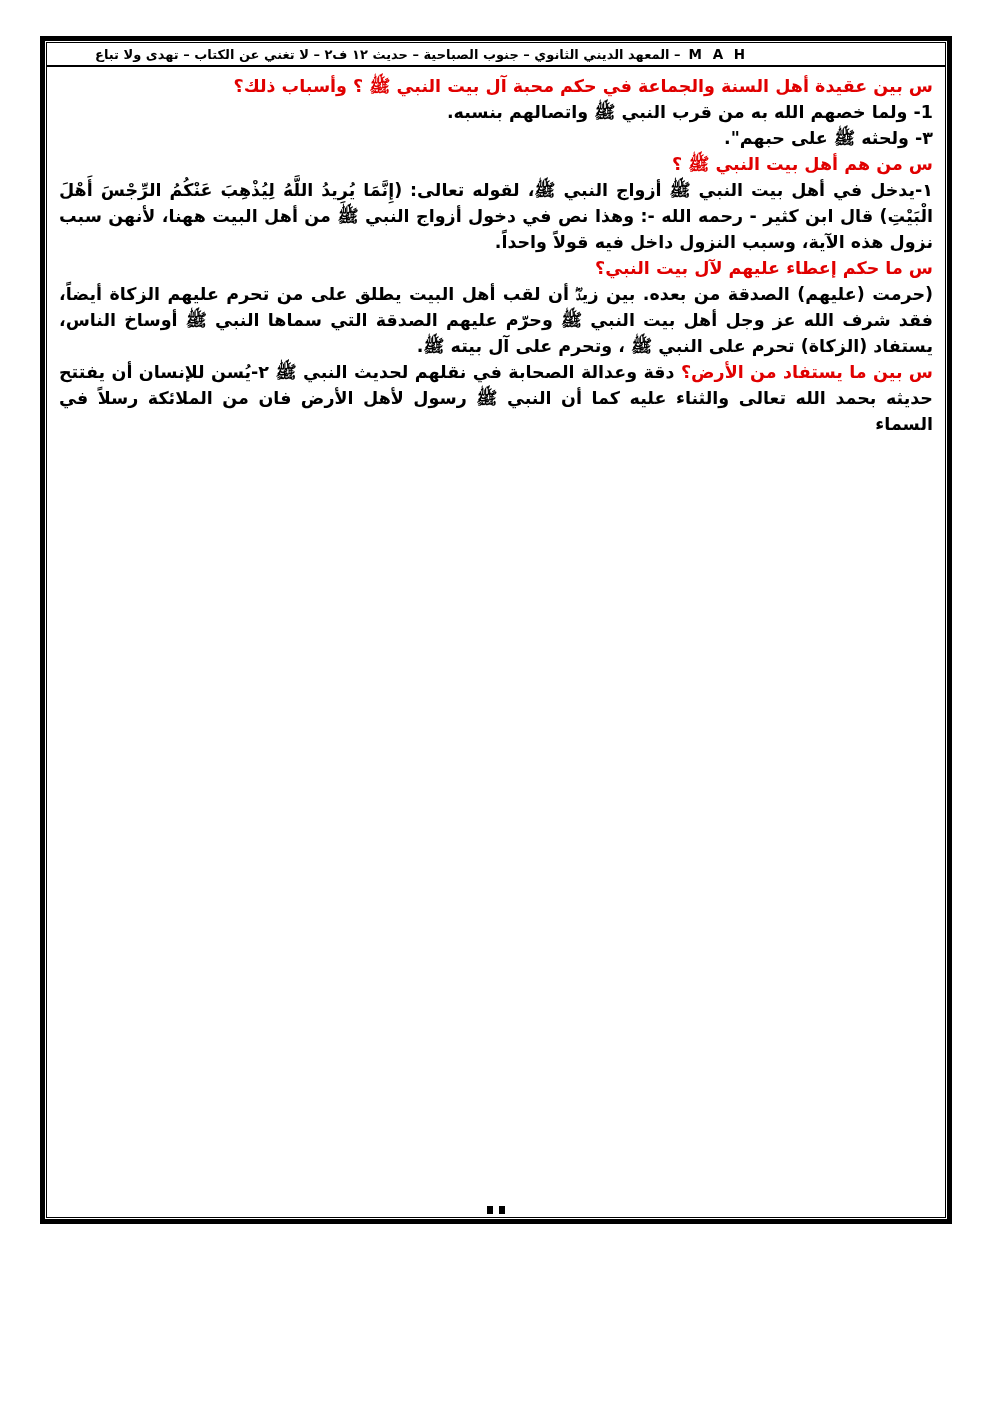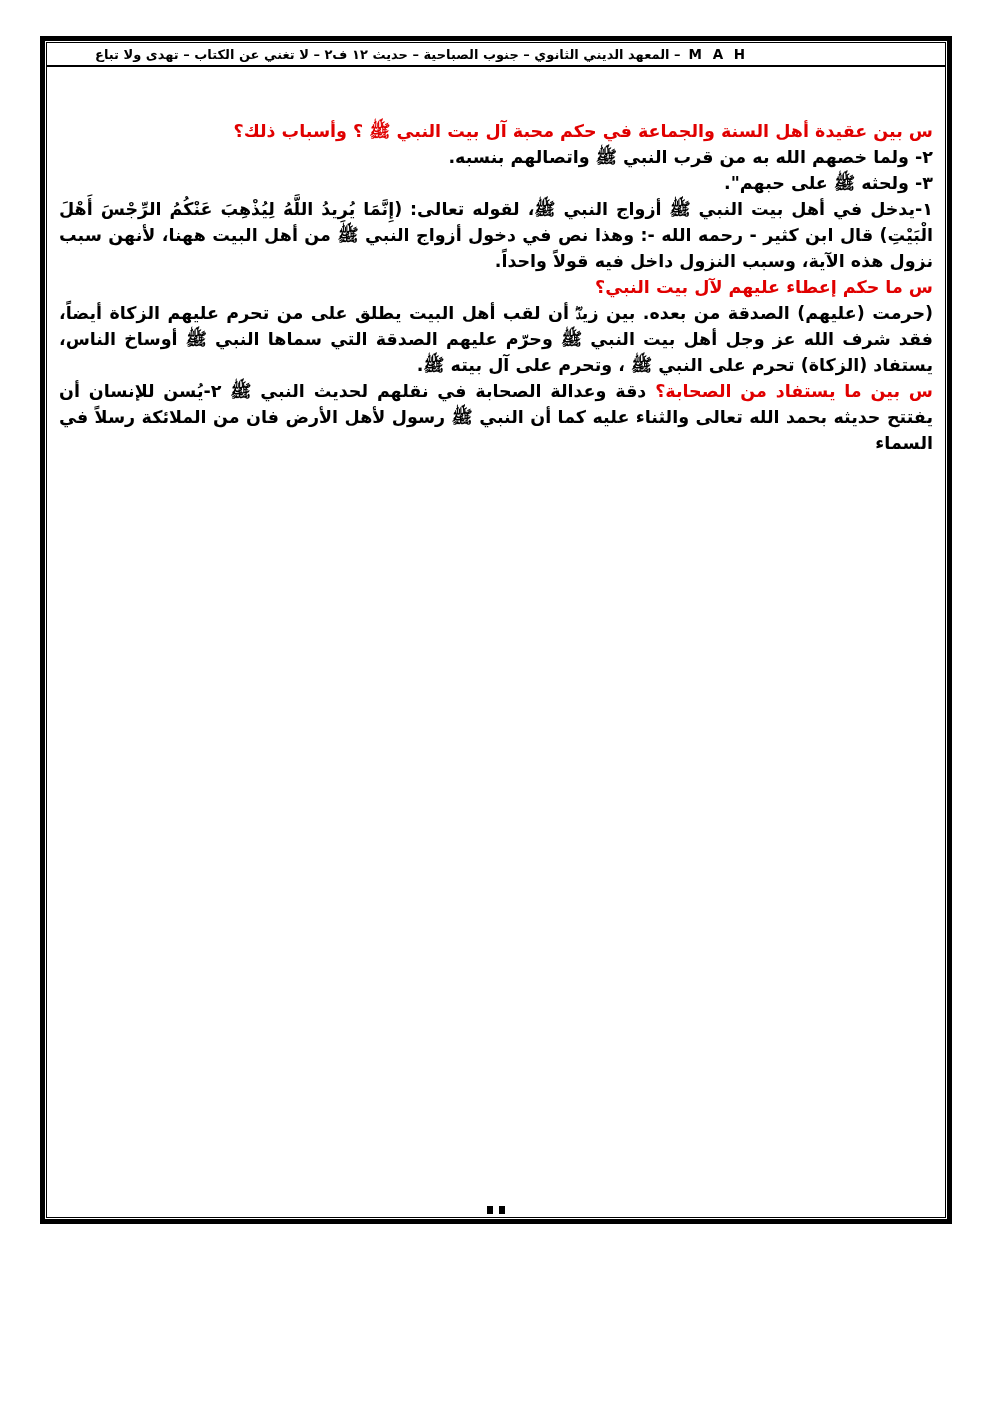--- a/index.html
+++ b/index.html
@@ -48,21 +48,20 @@
     font-size: 13.5px;
   }
   .content {
     direction: rtl;
     text-align: right;
     padding: 6px 12px 0 12px;
     font-size: 17.5px;
     font-weight: bold;
     color: #000000;
     line-height: 26px;
-    margin-top: 45px;
   }
   .content p { margin: 0; }
   .q { color: #e00000; }
   .just { text-align: justify; }
   .footer-marks {
     position: absolute;
     bottom: 3px;
     left: 50%;
     transform: translateX(-50%);
     display: flex;
@@ -81,26 +80,27 @@
 <div class="page">
   <div class="frame">
     <div class="frame-inner">
 
       <div class="header">
         <span class="header-title">المعهد الديني الثانوي – جنوب الصباحية – حديث ١٢ ف٢ – لا تغني عن الكتاب – تهدى ولا تباع –</span><span class="header-initials">M A H</span>
       </div>
 
       <div class="content">
         <p class="q">س بين عقيدة أهل السنة والجماعة في حكم محبة آل بيت النبي ﷺ ؟ وأسباب ذلك؟</p>
-        <p>٢- ولما خصهم الله به من قرب النبي ﷺ واتصالهم بنسبه.</p>
+        <p>1- ولما خصهم الله به من قرب النبي ﷺ واتصالهم بنسبه.</p>
         <p>٣- ولحثه ﷺ على حبهم".</p>
+        <p class="q">س من هم أهل بيت النبي ﷺ ؟</p>
         <p class="just">١-يدخل في أهل بيت النبي ﷺ أزواج النبي ﷺ، لقوله تعالى: (إِنَّمَا يُرِيدُ اللَّهُ لِيُذْهِبَ عَنْكُمُ الرِّجْسَ أَهْلَ الْبَيْتِ)  قال ابن كثير - رحمه الله -: وهذا نص في دخول أزواج النبي ﷺ من أهل البيت ههنا، لأنهن سبب نزول هذه الآية، وسبب النزول داخل فيه قولاً واحداً.</p>
         <p class="q">س ما حكم إعطاء عليهم لآل بيت النبي؟</p>
         <p class="just">(حرمت (عليهم) الصدقة من بعده. بين زيدؓ أن لقب أهل البيت يطلق على من تحرم عليهم الزكاة أيضاً، فقد شرف الله عز وجل أهل بيت النبي ﷺ وحرّم عليهم الصدقة التي سماها النبي ﷺ أوساخ الناس، يستفاد (الزكاة) تحرم على النبي ﷺ ، وتحرم على آل بيته ﷺ.</p>
-        <p class="just"><span class="q">س بين ما يستفاد من الصحابة؟</span> <span>دقة وعدالة الصحابة في نقلهم لحديث النبي ﷺ ٢-يُسن للإنسان أن يفتتح حديثه بحمد الله تعالى والثناء عليه كما أن النبي ﷺ رسول لأهل الأرض فان من الملائكة رسلاً في السماء</span></p>
+        <p class="just"><span class="q">س بين ما يستفاد من الأرض؟</span> <span>دقة وعدالة الصحابة في نقلهم لحديث النبي ﷺ ٢-يُسن للإنسان أن يفتتح حديثه بحمد الله تعالى والثناء عليه كما أن النبي ﷺ رسول لأهل الأرض فان من الملائكة رسلاً في السماء</span></p>
       </div>
 
       <div class="footer-marks">
         <span class="sq"></span>
         <span class="sq"></span>
       </div>
 
     </div>
   </div>
 </div>

